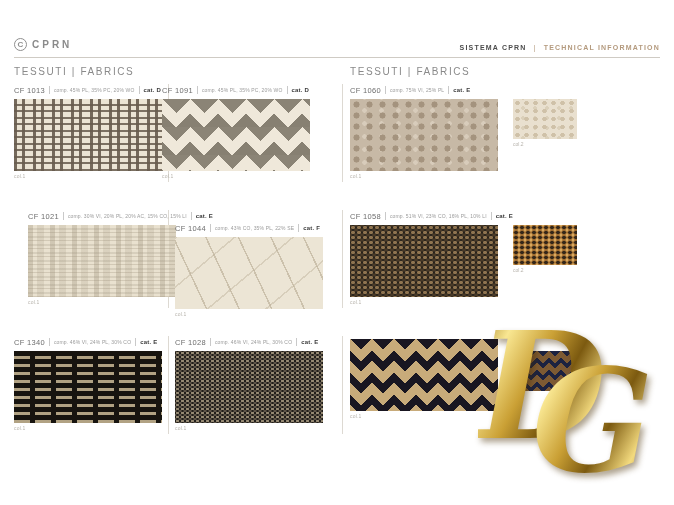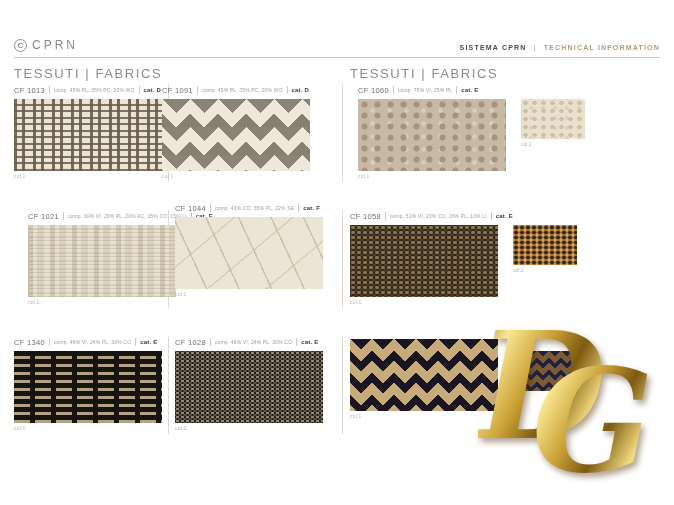--- a/index.html
+++ b/index.html
@@ -8,33 +8,33 @@
     position:relative; width:674px; height:505px; background:#ffffff;
     font-family:"Liberation Sans", sans-serif; overflow:hidden;
   }
   
   .logo { position:absolute; left:14px; top:38px; display:flex; align-items:center; gap:5px; }
   .logo-circle {
     width:13px; height:13px; border:1.2px solid #8f8f8f; border-radius:50%;
     display:flex; align-items:center; justify-content:center;
     font-size:8px; color:#8f8f8f; font-weight:bold;
   }
-  .logo-text { font-size:12px; color:#8a8a8a; letter-spacing:3px; font-weight:400; }
+  .logo-text { font-size:10px; color:#8a8a8a; letter-spacing:3px; font-weight:700; }
   .top-right {
     position:absolute; right:14px; top:44px; font-size:7px; font-weight:bold;
     letter-spacing:1.2px; white-space:nowrap;
   }
   .sistema { color:#4c4c4c; }
   .gold-pipe { color:#b49a7e; margin:0 7px; font-weight:normal; }
   .tech { color:#b49a7e; }
   .rule { position:absolute; left:14px; right:14px; top:57px; height:1px; background:#cfcbc4; }
 
   
   .section-title {
-    position:absolute; top:66px; font-size:13px; color:#8a8a8a; letter-spacing:1.6px;
+    position:absolute; top:66px; font-size:10px; color:#8a8a8a; letter-spacing:1.6px;
   }
 
   
   .cell { position:absolute; width:132px; }
   .card-head {
     height:12px; display:flex; align-items:center; white-space:nowrap; overflow:visible;
   }
   .code { font-size:7.5px; color:#6d6d6d; letter-spacing:.3px; }
   .vsep { width:1px; height:8px; background:#c9c9c9; margin:0 4px; flex:0 0 auto; }
   .comp { font-size:5px; color:#9b9b9b; letter-spacing:.15px; }
@@ -213,21 +213,21 @@
       <span class="code">CF 1021</span>
       <span class="vsep"></span>
       <span class="comp">comp. 30% VI, 20% PL, 20% AC, 15% CO, 15% LI</span>
       <span class="vsep"></span>
       <span class="cat">cat. E</span>
     </div>
     <div class="swatch sw-1021"></div>
     <div class="caption">col.1</div>
   </div>
 
-  <div class="cell" style="left:175px; top:202px">
+  <div class="cell" style="left:175px; top:222px">
     <div class="card-head">
       <span class="code">CF 1044</span>
       <span class="vsep"></span>
       <span class="comp">comp. 43% CO, 35% PL, 22% SE</span>
       <span class="vsep"></span>
       <span class="cat">cat. F</span>
     </div>
     <div class="swatch sw-1044"></div>
     <div class="caption">col.1</div>
   </div>
@@ -249,21 +249,21 @@
       <span class="code">CF 1028</span>
       <span class="vsep"></span>
       <span class="comp">comp. 46% VI, 24% PL, 30% CO</span>
       <span class="vsep"></span>
       <span class="cat">cat. E</span>
     </div>
     <div class="swatch sw-1028"></div>
     <div class="caption">col.1</div>
   </div>
 
-  <div class="cell" style="left:358px; top:84px">
+  <div class="cell" style="left:350px; top:84px">
     <div class="card-head">
       <span class="code">CF 1060</span>
       <span class="vsep"></span>
       <span class="comp">comp. 75% VI, 25% PL</span>
       <span class="vsep"></span>
       <span class="cat">cat. E</span>
     </div>
     <div class="swatch sw-1060"></div>
     <div class="caption">col.1</div>
     <div class="variant swv-1060"></div>

